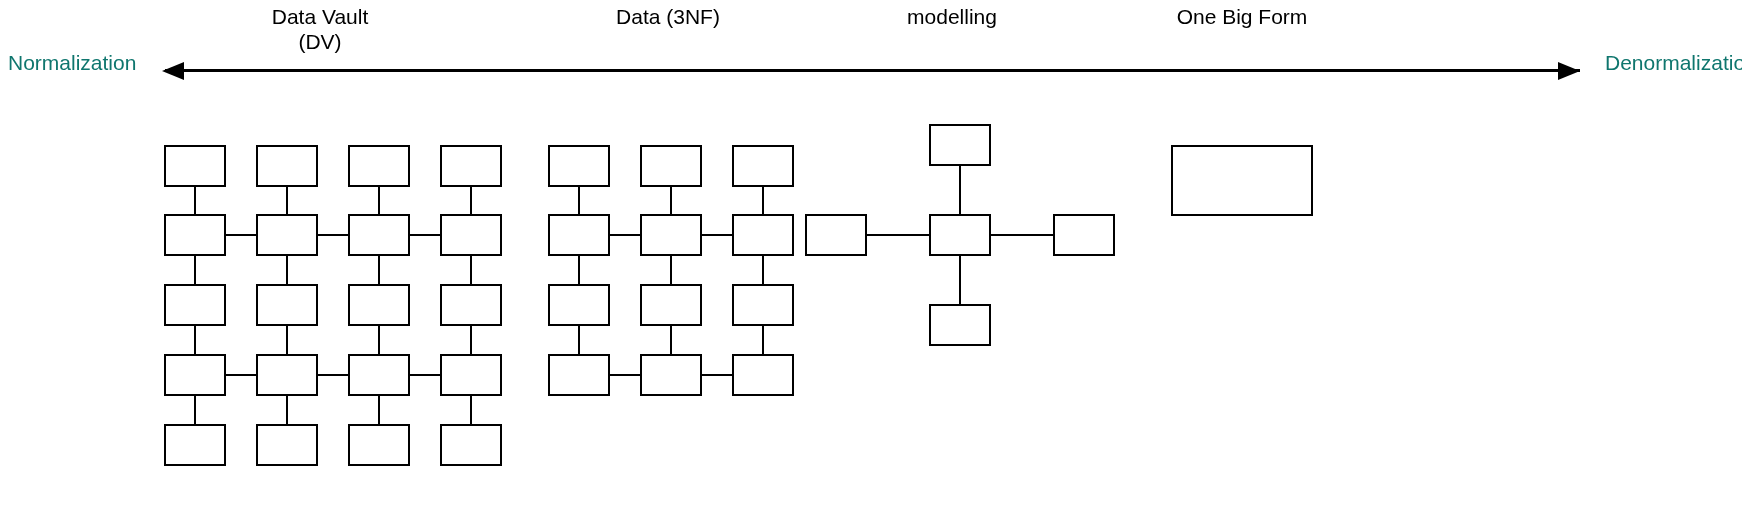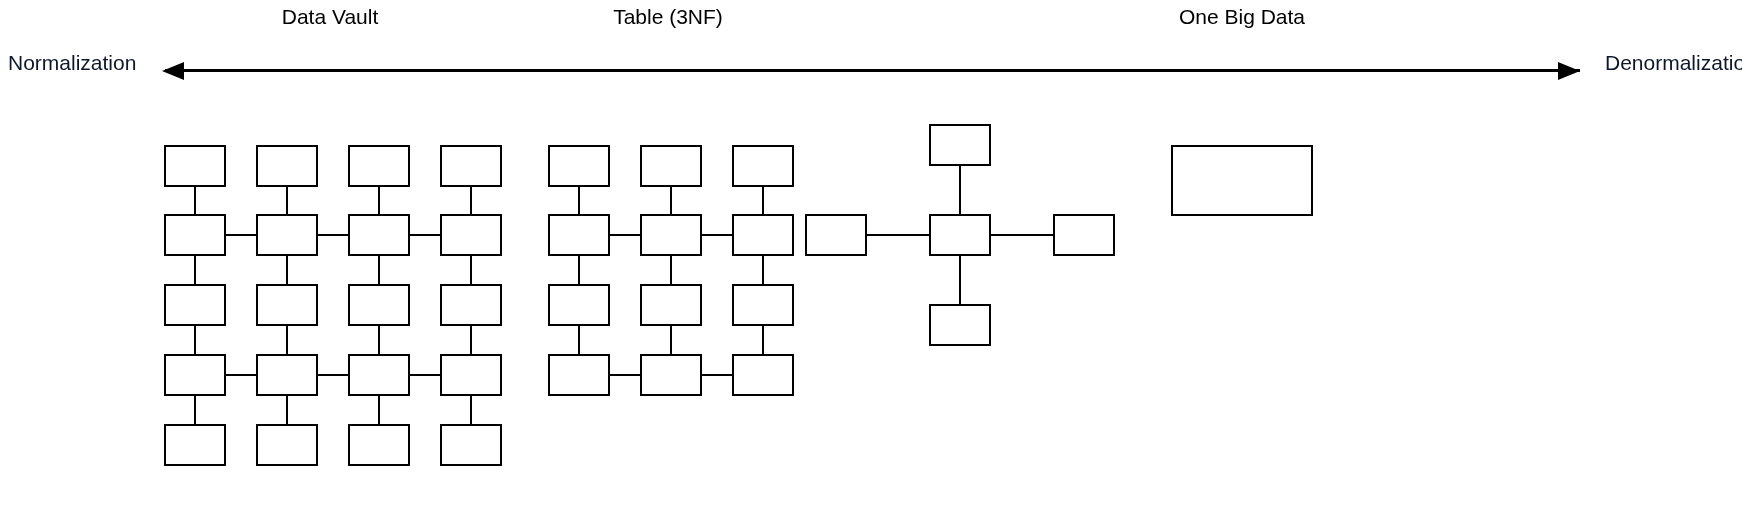--- a/index.html
+++ b/index.html
@@ -18,21 +18,21 @@
     overflow: hidden;
     background: #ffffff;
   }
 
   
   .axis-label {
     position: absolute;
     font-size: 21px;
     line-height: 24px;
     white-space: nowrap;
-    color: #0f172a;
+    color: #0f766e;
   }
   #axis-left-label  { left: 8px;   top: 51px; }
   #axis-right-label { left: 1605px; top: 51px; }
 
   .axis-line {
     position: absolute;
     left: 165px;
     top: 69px;
     width: 1415px;
     height: 3px;
@@ -91,22 +91,23 @@
 
   <div class="axis-label" id="axis-left-label">Normalization</div>
 
   <div class="axis-label" id="axis-right-label">Denormalization</div>
 
   <div class="axis-line"></div>
   <div class="arrow-head" id="arrow-left"></div>
   <div class="arrow-head" id="arrow-right"></div>
 
   <div id="stage-layer">
-      <div class="stage-title" style="left: 170px; top: 4px; width: 320px;">
+      <div class="stage-title" style="left: 160px; top: 4px; width: 320px;">
         <span class="l1">Data Vault</span>
+        <span class="l2">(DV)</span>
       </div>
       <div class="link v" style="left: 194px; top: 187px; height: 27px;"></div>
       <div class="link v" style="left: 194px; top: 256px; height: 28px;"></div>
       <div class="link v" style="left: 194px; top: 326px; height: 28px;"></div>
       <div class="link v" style="left: 194px; top: 396px; height: 28px;"></div>
       <div class="link v" style="left: 286px; top: 187px; height: 27px;"></div>
       <div class="link v" style="left: 286px; top: 256px; height: 28px;"></div>
       <div class="link v" style="left: 286px; top: 326px; height: 28px;"></div>
       <div class="link v" style="left: 286px; top: 396px; height: 28px;"></div>
       <div class="link v" style="left: 378px; top: 187px; height: 27px;"></div>
@@ -137,21 +138,21 @@
       <div class="node" style="left: 440px; top: 284px; width: 62px; height: 42px;"></div>
       <div class="node" style="left: 164px; top: 354px; width: 62px; height: 42px;"></div>
       <div class="node" style="left: 256px; top: 354px; width: 62px; height: 42px;"></div>
       <div class="node" style="left: 348px; top: 354px; width: 62px; height: 42px;"></div>
       <div class="node" style="left: 440px; top: 354px; width: 62px; height: 42px;"></div>
       <div class="node" style="left: 164px; top: 424px; width: 62px; height: 42px;"></div>
       <div class="node" style="left: 256px; top: 424px; width: 62px; height: 42px;"></div>
       <div class="node" style="left: 348px; top: 424px; width: 62px; height: 42px;"></div>
       <div class="node" style="left: 440px; top: 424px; width: 62px; height: 42px;"></div>
       <div class="stage-title" style="left: 508px; top: 4px; width: 320px;">
-        <span class="l2">Table (3NF)</span>
+        <span class="l2">Data (3NF)</span>
       </div>
       <div class="link v" style="left: 578px; top: 187px; height: 27px;"></div>
       <div class="link v" style="left: 578px; top: 256px; height: 28px;"></div>
       <div class="link v" style="left: 578px; top: 326px; height: 28px;"></div>
       <div class="link v" style="left: 670px; top: 187px; height: 27px;"></div>
       <div class="link v" style="left: 670px; top: 256px; height: 28px;"></div>
       <div class="link v" style="left: 670px; top: 326px; height: 28px;"></div>
       <div class="link v" style="left: 762px; top: 187px; height: 27px;"></div>
       <div class="link v" style="left: 762px; top: 256px; height: 28px;"></div>
       <div class="link v" style="left: 762px; top: 326px; height: 28px;"></div>
@@ -165,29 +166,30 @@
       <div class="node" style="left: 548px; top: 214px; width: 62px; height: 42px;"></div>
       <div class="node" style="left: 640px; top: 214px; width: 62px; height: 42px;"></div>
       <div class="node" style="left: 732px; top: 214px; width: 62px; height: 42px;"></div>
       <div class="node" style="left: 548px; top: 284px; width: 62px; height: 42px;"></div>
       <div class="node" style="left: 640px; top: 284px; width: 62px; height: 42px;"></div>
       <div class="node" style="left: 732px; top: 284px; width: 62px; height: 42px;"></div>
       <div class="node" style="left: 548px; top: 354px; width: 62px; height: 42px;"></div>
       <div class="node" style="left: 640px; top: 354px; width: 62px; height: 42px;"></div>
       <div class="node" style="left: 732px; top: 354px; width: 62px; height: 42px;"></div>
       <div class="stage-title" style="left: 792px; top: 4px; width: 320px;">
+        <span class="l2">modelling</span>
       </div>
       <div class="link v" style="left: 959px; top: 166px; height: 48px;"></div>
       <div class="link v" style="left: 959px; top: 256px; height: 48px;"></div>
       <div class="link h" style="left: 867px; top: 234px; width: 62px;"></div>
       <div class="link h" style="left: 991px; top: 234px; width: 62px;"></div>
       <div class="node" style="left: 929px; top: 124px; width: 62px; height: 42px;"></div>
       <div class="node" style="left: 805px; top: 214px; width: 62px; height: 42px;"></div>
       <div class="node" style="left: 1053px; top: 214px; width: 62px; height: 42px;"></div>
       <div class="node" style="left: 929px; top: 304px; width: 62px; height: 42px;"></div>
       <div class="node" style="left: 929px; top: 214px; width: 62px; height: 42px;"></div>
       <div class="stage-title" style="left: 1082px; top: 4px; width: 320px;">
-        <span class="l1">One Big Data</span>
+        <span class="l1">One Big Form</span>
       </div>
       <div class="node" style="left: 1171px; top: 145px; width: 142px; height: 71px;"></div>
     </div>
 
 </div>
 
 </body></html>

